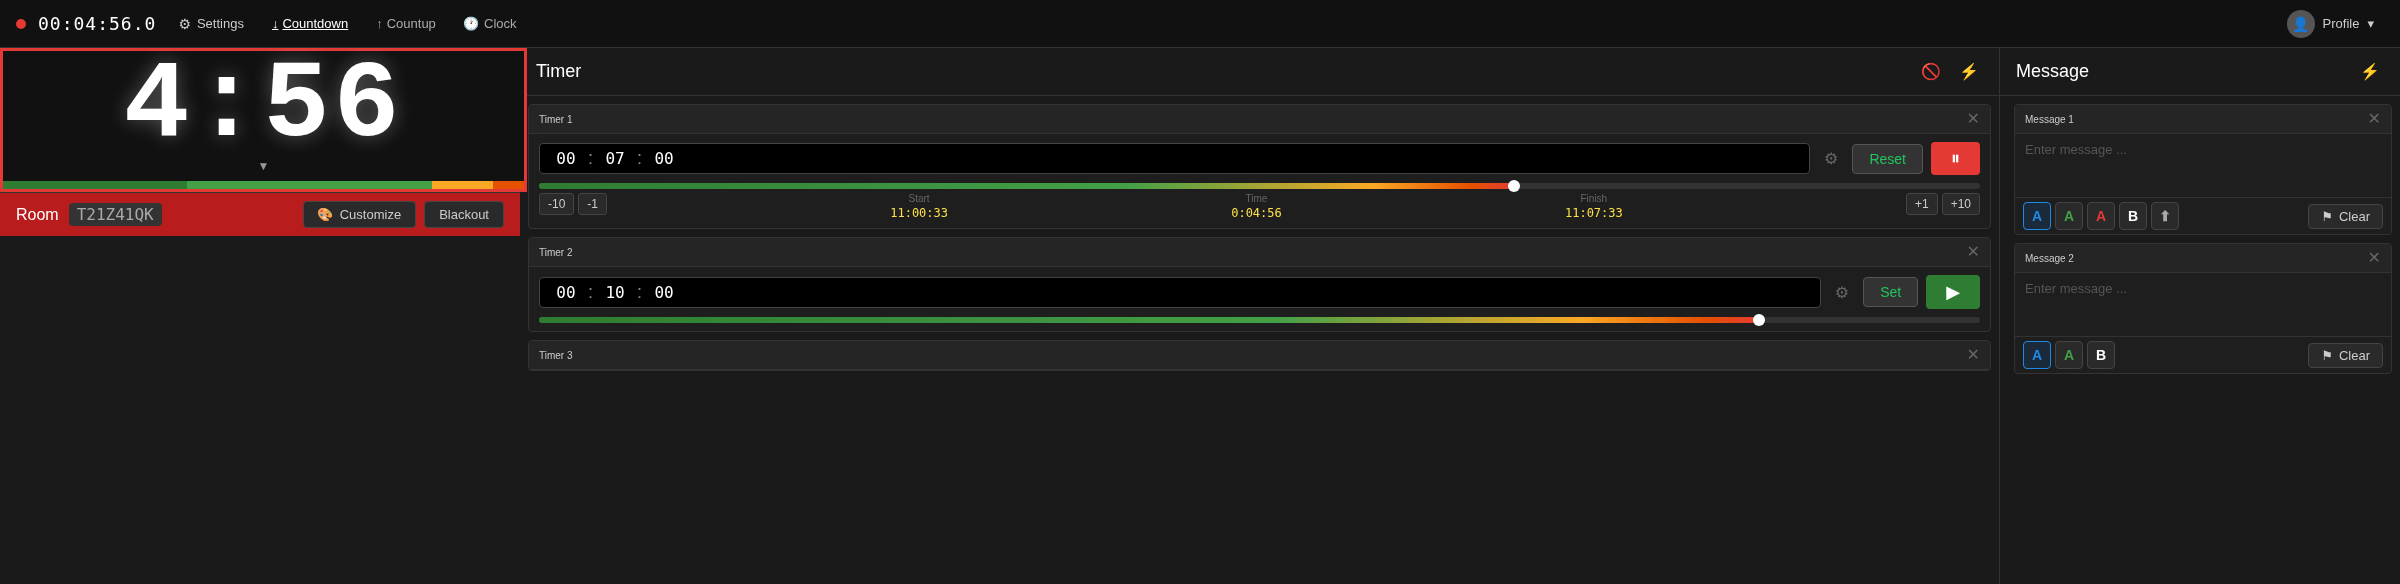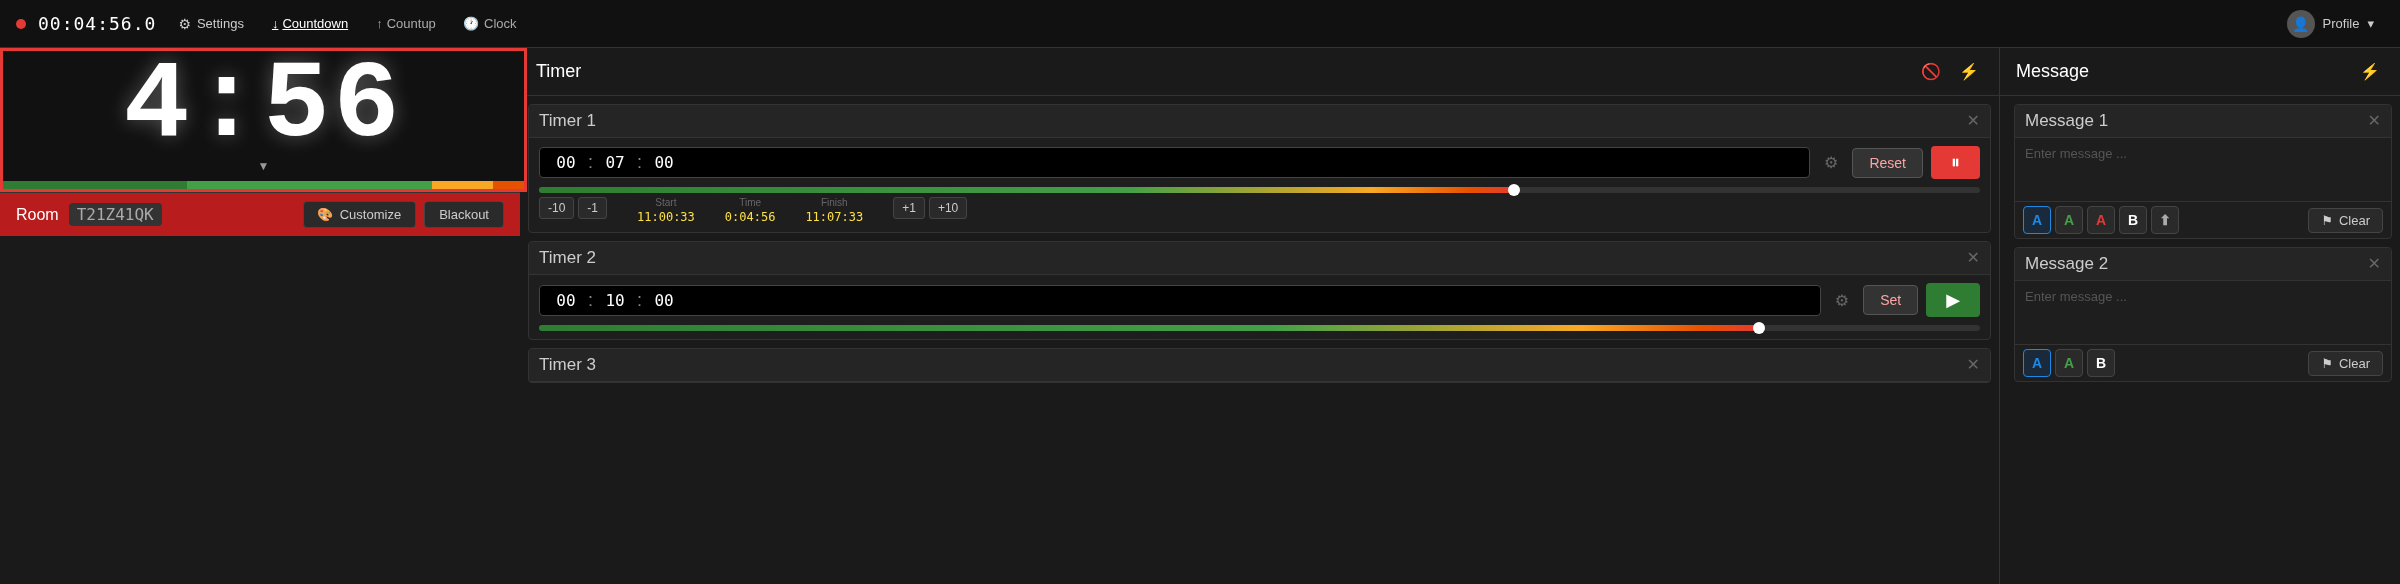--- a/index.html
+++ b/index.html
@@ -245,21 +245,21 @@
     .timer-block-header {
       display: flex;
       align-items: center;
       justify-content: space-between;
       padding: 6px 10px;
       background: #252525;
       border-bottom: 1px solid #333;
       border-radius: 4px 4px 0 0;
     }
     .timer-block-title {
-      font-size: 17px;
+      font-size: 10px;
       color: #ccc;
     }
     .timer-close {
       cursor: pointer;
       color: #666;
       font-size: 16px;
       line-height: 1;
     }
     .timer-controls {
       display: flex;
@@ -296,21 +296,21 @@
       color: #666;
       font-size: 16px;
       padding: 6px;
       border-radius: 3px;
     }
     .timer-reset-btn {
       padding: 6px 16px;
       background: #333;
       border: 1px solid #555;
       border-radius: 4px;
-      color: #fca5a5;
+      color: #22c55e;
       cursor: pointer;
       font-size: 14px;
     }
     .timer-play-btn {
       padding: 6px 20px;
       background: #e53935;
       border: none;
       border-radius: 4px;
       color: #fff;
       cursor: pointer;
@@ -346,22 +346,21 @@
       width: 12px;
       height: 12px;
       background: #fff;
       border-radius: 50%;
       cursor: pointer;
     }
     .timer-timestamps {
       display: flex;
       align-items: flex-start;
       padding: 4px 10px 8px;
-      justify-content: flex-start;
-      gap: 30px;
+      justify-content: space-between;
     }
     .ts-group {
       display: flex;
       flex-direction: column;
       align-items: center;
       gap: 2px;
     }
     .ts-label {
       font-size: 10px;
       color: #666;

